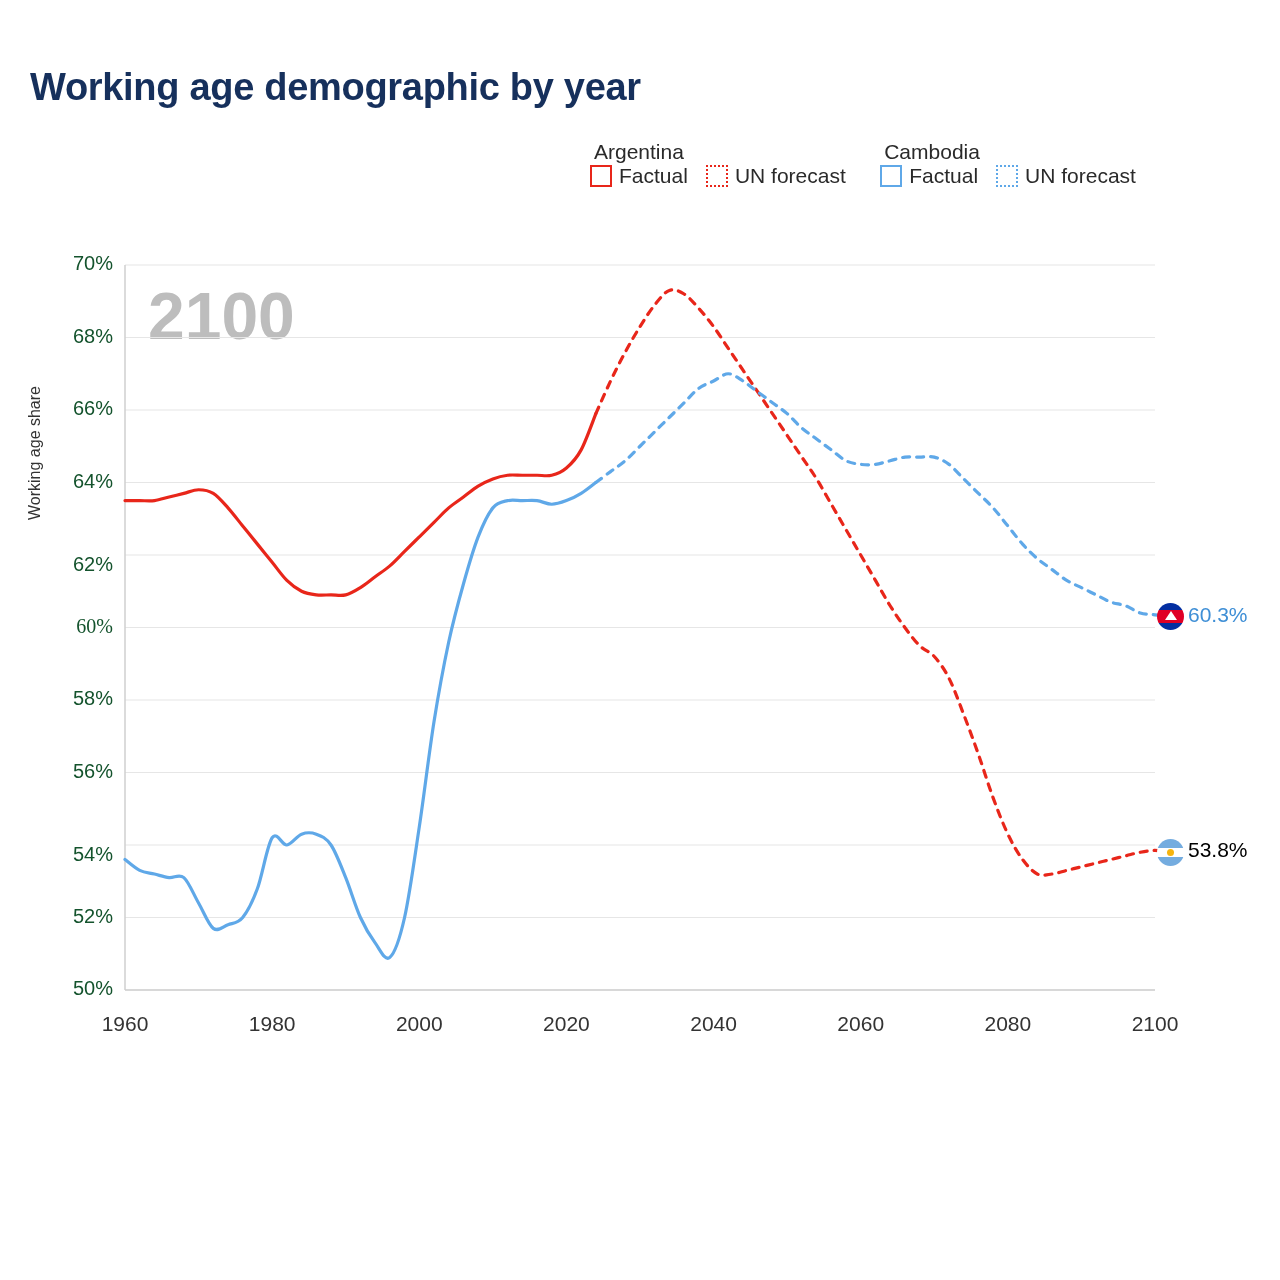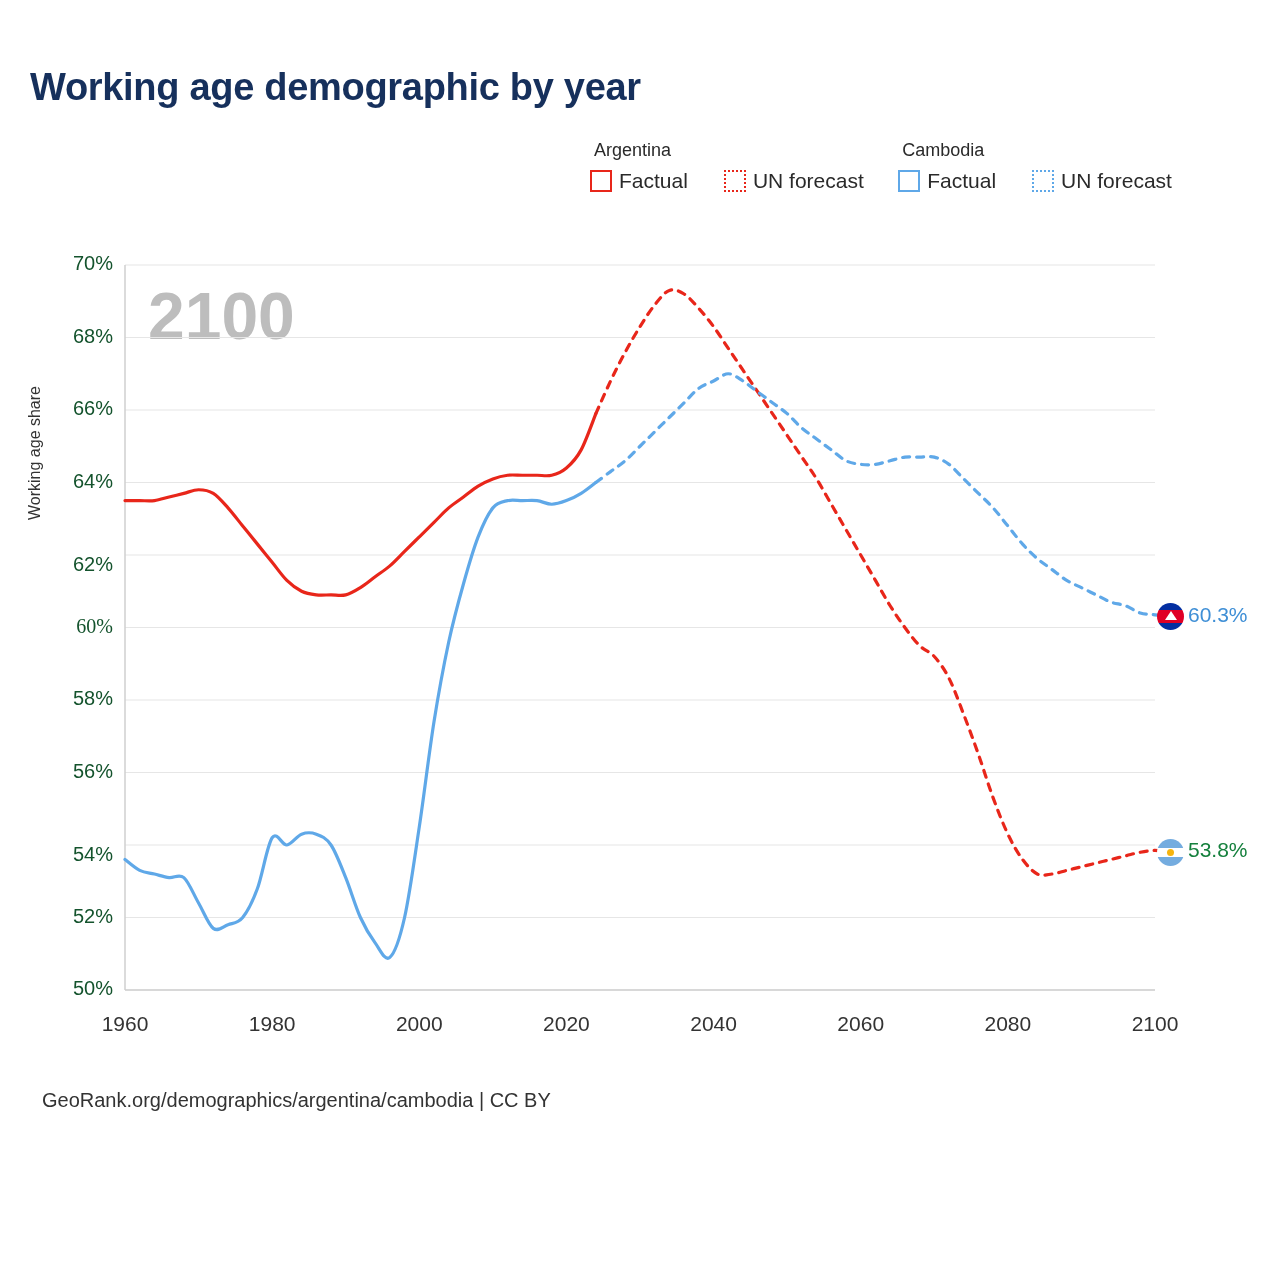--- a/index.html
+++ b/index.html
@@ -29,29 +29,28 @@
     position: absolute;
     left: 590px;
     top: 140px;
     width: 670px;
   }
   .legend-group {
     display: inline-block;
     vertical-align: top;
   }
   .legend-country {
-    font-size: 18px;
+    font-size: 21px;
     color: #2a2a2a;
-    margin-bottom: 8px;
     padding-left: 4px;
   }
   .legend-items {
     display: flex;
     align-items: center;
-    gap: 36px;
+    gap: 18px;
   }
   .legend-item {
     display: flex;
     align-items: center;
     gap: 7px;
     font-size: 21px;
     color: #2a2a2a;
   }
   .swatch {
     width: 22px;
@@ -102,21 +101,21 @@
     text-align: center;
     font-size: 21px;
     color: #333;
     width: 90px;
   }
   .endlabel {
     position: absolute;
     font-size: 21px;
     white-space: nowrap;
   }
-  .endlabel.red { color: #15803d; }
+  .endlabel.red { color: #000000; }
   .endlabel.blue { color: #3f8fd6; }
   .flag {
     position: absolute;
     width: 27px;
     height: 27px;
     border-radius: 50%;
     overflow: hidden;
   }
   .flag-ar {
     background: linear-gradient(to bottom, #74acdf 0 33.3%, #ffffff 33.3% 66.6%, #74acdf 66.6% 100%);
@@ -239,14 +238,13 @@
     </div>
   <div id="end-markers">
       <div class="flag flag-kh" style="left: 1157px; top: 603.125px;"></div>
       <div class="endlabel blue" style="left: 1188px; top: 602.625px;">60.3%</div>
       <div class="flag flag-ar" style="left: 1157px; top: 838.75px;"></div>
       <div class="endlabel red" style="left: 1188px; top: 838.25px;">53.8%</div>
     </div>
 </div>
 
 <div id="footer">
-  <div>GeoRank.org/demographics/argentina/cambodia | CC BY</div>
 </div>
 
 </body></html>

